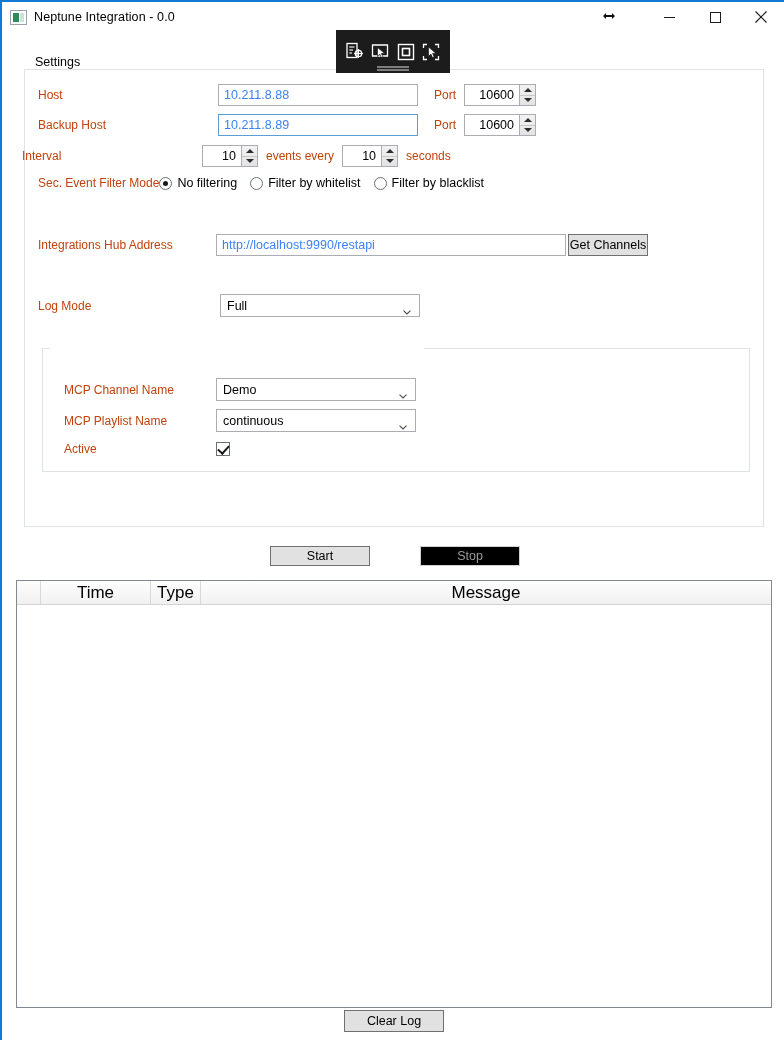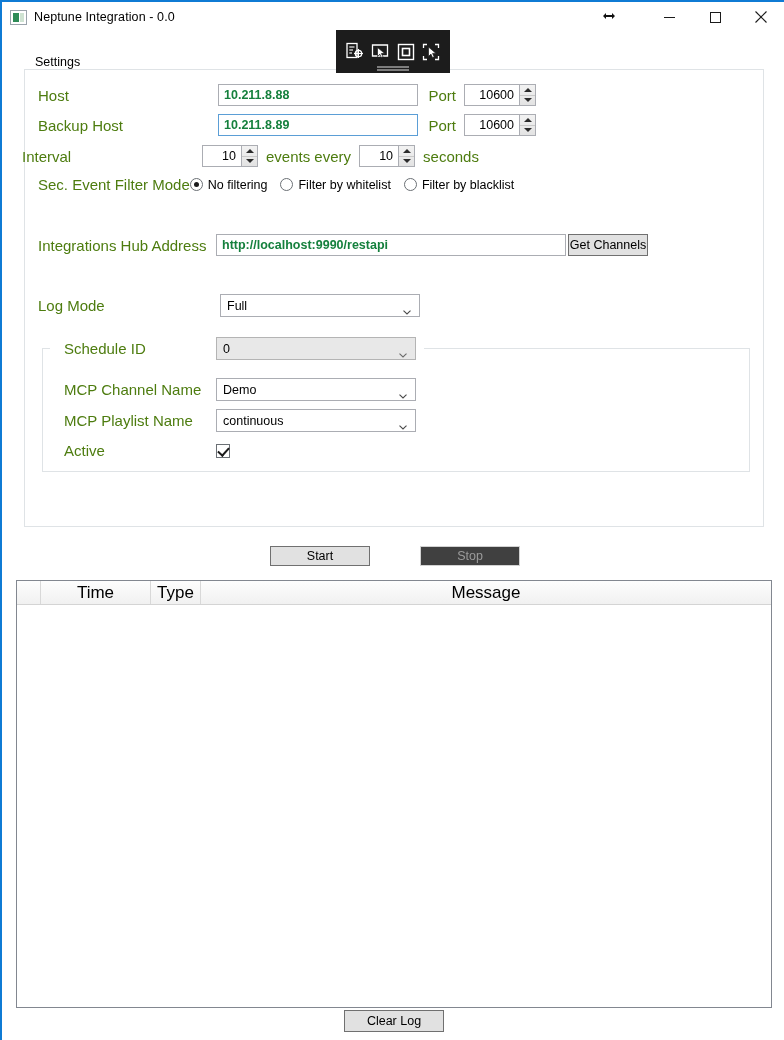--- a/index.html
+++ b/index.html
@@ -90,30 +90,29 @@
     background: #ffffff;
   }
   #settings-legend {
     position: absolute; left: 28px; top: 53px;
     background: #ffffff; padding: 0 5px;
     font-size: 12.5px; color: #000;
     z-index: 5;
   }
 
   .row { position: absolute; display: flex; align-items: center; }
-  .lbl { font-size: 15px; color: #4d7c0f; white-space: nowrap; }
+  .lbl { font-size: 12px; color: #c2410c; white-space: nowrap; }
 
   
   .txt {
     height: 22px; border: 1px solid #abadb3;
-    background: #ffffff; font-size: 12.5px; color: #15803d;
+    background: #ffffff; font-size: 12.5px; color: #3b82f6;
     padding: 0 16px 0 5px; line-height: 20px;
     font-family: "Liberation Sans", sans-serif;
     outline: none;
-    font-weight: bold;
   }
   .txt.focused { border: 1px solid #5b9ed6; }
 
   
   .spin { display: inline-flex; height: 22px; }
   .spin .sv {
     border: 1px solid #abadb3; border-right: none;
     background: #fff; font-size: 12.5px; color: #000;
     text-align: right; padding-right: 5px;
     display: flex; align-items: center; justify-content: flex-end;
@@ -176,21 +175,21 @@
 
   
   .btn {
     border: 1px solid #707070;
     background: #e1e1e1;
     font-size: 12.5px; color: #000;
     display: flex; align-items: center; justify-content: center;
     font-family: "Liberation Sans", sans-serif;
     height: 23px;
   }
-  .btn.disabled { background: #404040; border-color: #d2d2d2; color: #9b9b9b; }
+  .btn.disabled { background: #000000; border-color: #d2d2d2; color: #9b9b9b; }
 
   
   #sched-group {
     position: absolute; left: 40px; top: 346px;
     width: 708px; height: 124px;
     border: 1px solid #dfe3e6;
     background: transparent;
   }
   #sched-mask {
     position: absolute; left: 48px; top: 340px;
@@ -392,31 +391,20 @@
         <svg width="8" height="5" viewBox="0 0 8 5">
             <path d="M0.5 0.7 L4 4 L7.5 0.7" fill="none" stroke="#4a4a4a" stroke-width="1.1"></path>
           </svg>
       </span>
     </div>
   </div>
 
   <div id="sched-group"></div>
   <div id="sched-mask"></div>
 
-  <div class="row" style="left:62px; top:335px; width:700px; z-index:7;">
-    <div class="lbl" style="width:152px;">Schedule ID</div>
-    <div class="combo disabled" style="width:200px;">
-      <span>0</span>
-      <span class="chev">
-        <svg width="8" height="5" viewBox="0 0 8 5">
-            <path d="M0.5 0.7 L4 4 L7.5 0.7" fill="none" stroke="#6a6a6a" stroke-width="1.1"></path>
-          </svg>
-      </span>
-    </div>
-  </div>
 
   <div class="row" style="left:62px; top:376px; width:700px;">
     <div class="lbl" style="width:152px;">MCP Channel Name</div>
     <div class="combo" style="width:200px;">
       <span>Demo</span>
       <span class="chev">
         <svg width="8" height="5" viewBox="0 0 8 5">
             <path d="M0.5 0.7 L4 4 L7.5 0.7" fill="none" stroke="#4a4a4a" stroke-width="1.1"></path>
           </svg>
       </span>

